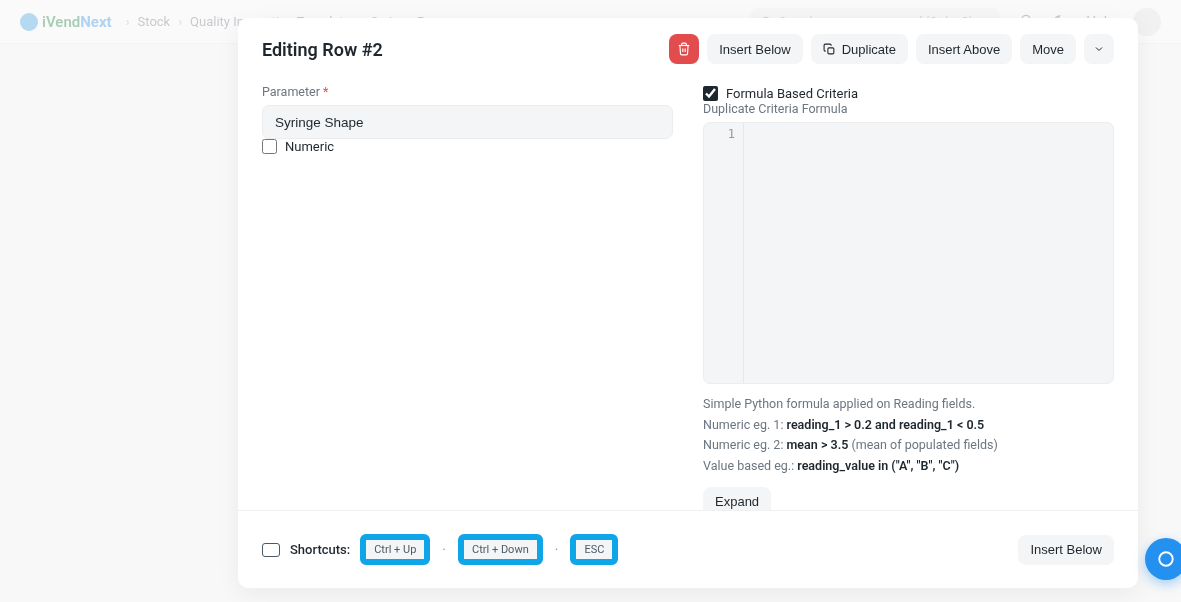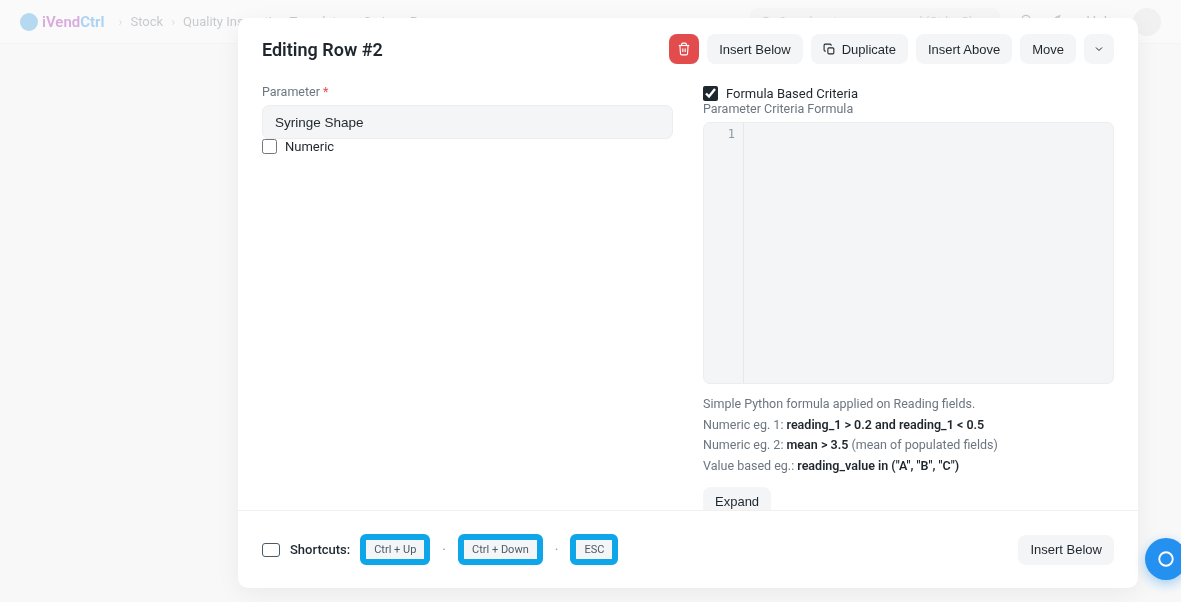--- a/index.html
+++ b/index.html
@@ -35,21 +35,21 @@
       font-weight: 600;
       font-size: 15px;
     }
     .logo-icon {
       width: 18px;
       height: 18px;
       border-radius: 50%;
       background: #3aa2e5;
       display: inline-block;
     }
-    .logo-text-1 { color: #a21caf; }
+    .logo-text-1 { color: #15803d; }
     .logo-text-2 { color: #2490ef; font-weight: 700; }
     .breadcrumb {
       display: flex;
       align-items: center;
       gap: 8px;
       margin-left: 14px;
       color: #6c7680;
       font-size: 13px;
     }
     .breadcrumb .sep { color: #a6b1b9; }
@@ -250,21 +250,21 @@
       color: #fff;
       box-shadow: 0 4px 12px rgba(36,144,239,0.4);
     }
   </style>
 </head>
 <body>
 
 <div class="topbar">
   <div class="logo">
     <span class="logo-icon"></span>
-    <span><span class="logo-text-1">iVend</span><span class="logo-text-2">Ctrl</span></span>
+    <span><span class="logo-text-1">iVend</span><span class="logo-text-2">Next</span></span>
   </div>
   <div class="breadcrumb">
     <span class="sep">›</span>
     <span>Stock</span>
     <span class="sep">›</span>
     <span>Quality Inspection Template</span>
     <span class="sep">›</span>
     <span>Syringe P...</span>
   </div>
   <div class="topbar-right">
@@ -326,21 +326,21 @@
         <input type="checkbox" style="">
         <span>Numeric</span>
       </label>
     </div>
 
     <div class="col">
       <label class="checkbox-row top">
         <input type="checkbox" checked="" style="">
         <span>Formula Based Criteria</span>
       </label>
-      <div class="field-label">Parameter Criteria Formula</div>
+      <div class="field-label">Duplicate Criteria Formula</div>
       <div class="code-editor">
         <div class="code-gutter">
           <div>1</div>
         </div>
         <div class="code-area"></div>
       </div>
       <div class="help-text">
         <div>Simple Python formula applied on Reading fields.</div>
         <div><span>Numeric eg. 1: </span><b>reading_1 &gt; 0.2 and reading_1 &lt; 0.5</b></div>
         <div><span>Numeric eg. 2: </span><b>mean &gt; 3.5</b><span> (mean of populated fields)</span></div>

